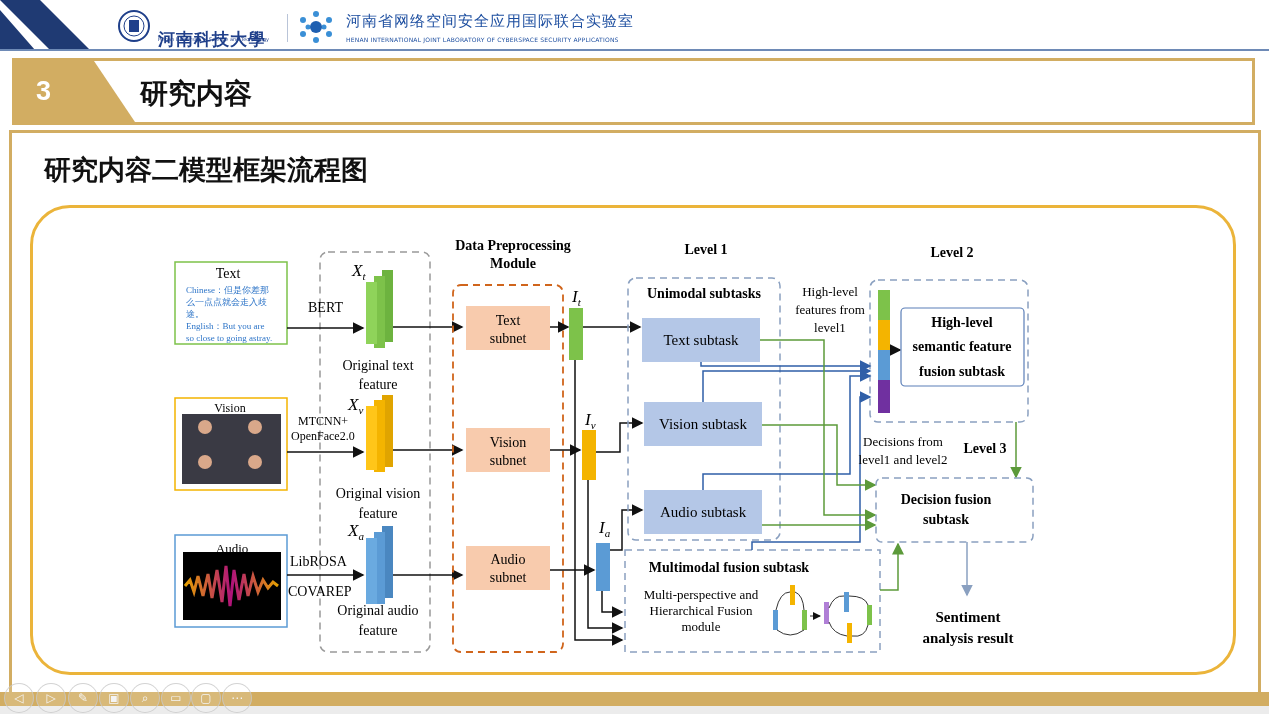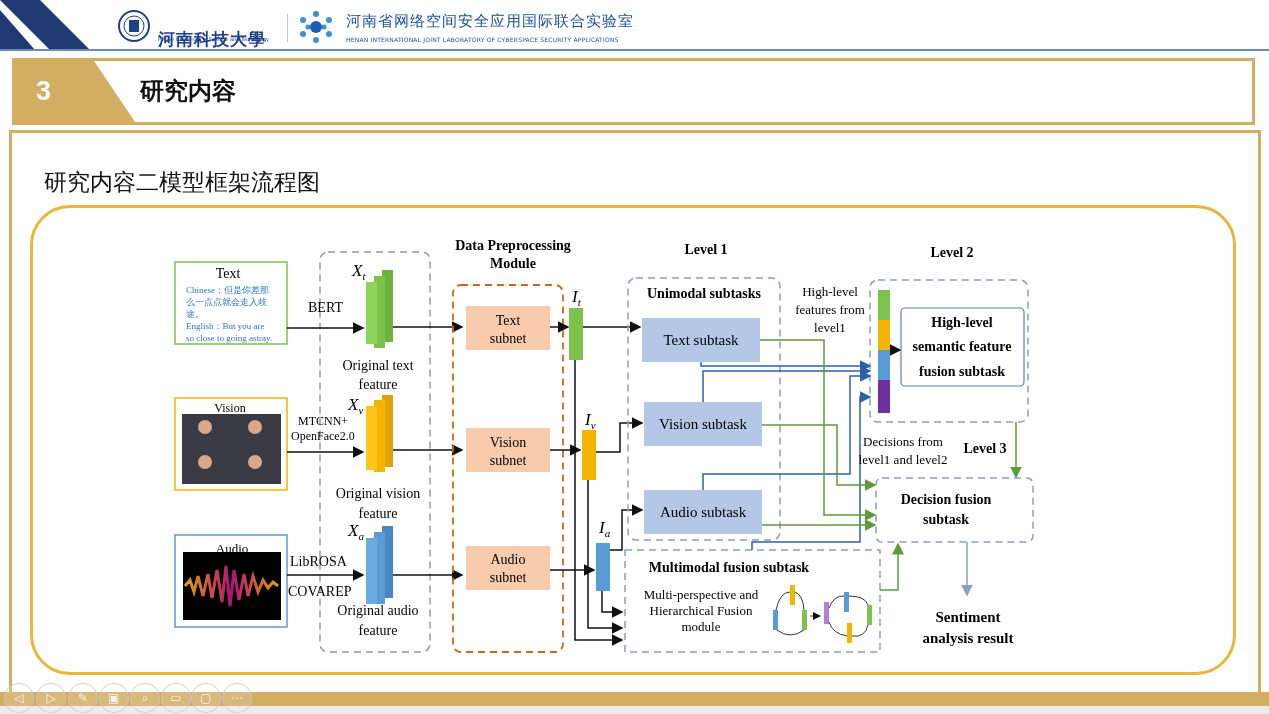--- a/index.html
+++ b/index.html
@@ -11,26 +11,26 @@
   #logo-stripe { left:0; top:0; width:100px; height:50px; }
   .uni-name { left:158px; top:28px; font-family:"DejaVu Serif", serif; font-size:17px; color:#1f3f8a; font-weight:bold; letter-spacing:1px; }
   .uni-sub { left:158px; top:36px; font-size:5px; color:#1f3f8a; }
   .lab-name { left:346px; top:12px; font-size:15px; color:#1e4fa0; font-weight:normal; letter-spacing:1px; }
   .lab-sub { left:346px; top:36px; font-size:6px; color:#1e4fa0; letter-spacing:0.2px; }
   #header-divider { left:287px; top:14px; width:1px; height:28px; background:#b9c4d8; }
   
   #section-bar { left:12px; top:58px; width:1243px; height:67px; border:3px solid #d2ad62; box-sizing:border-box; background:#fff; }
   #section-num-box { left:12px; top:58px; width:135px; height:67px; }
   #section-num { left:36px; top:76px; color:#fff; font-size:27px; font-weight:bold; font-family:"Liberation Sans", sans-serif; }
-  #section-title { left:140px; top:75px; font-size:24px; font-weight:bold; color:#111; }
+  #section-title { left:140px; top:75px; font-size:28px; font-weight:bold; color:#111; }
   
   #content-frame { left:9px; top:130px; width:1252px; height:562px; border:3px solid #d2ad62; border-bottom:none; box-sizing:border-box; background:#fff; }
   #bottom-band { left:0; top:692px; width:1269px; height:14px; background:#d2ad62; }
   #bottom-gray { left:0; top:706px; width:1269px; height:8px; background:#ececec; }
-  #subtitle { left:44px; top:167px; font-size:23px; font-weight:normal; color:#111; }
+  #subtitle { left:44px; top:152px; font-size:27px; font-weight:bold; color:#111; }
   #rounded-frame { left:30px; top:205px; width:1206px; height:470px; border:3px solid #ebb43a; border-radius:40px; box-sizing:border-box; }
   
   .ctrl { width:30px; height:30px; border-radius:50%; border:1px solid rgba(200,200,200,0.8); background:rgba(255,255,255,0.15); box-sizing:border-box; top:683px; color:#f4f4f4; font-size:12px; text-align:center; line-height:28px; }
   
   #diagram { left:170px; top:230px; width:900px; height:430px; }
   svg text { font-family:"Liberation Serif", "DejaVu Serif", serif; }
 </style>
 </head>
 <body>
 

